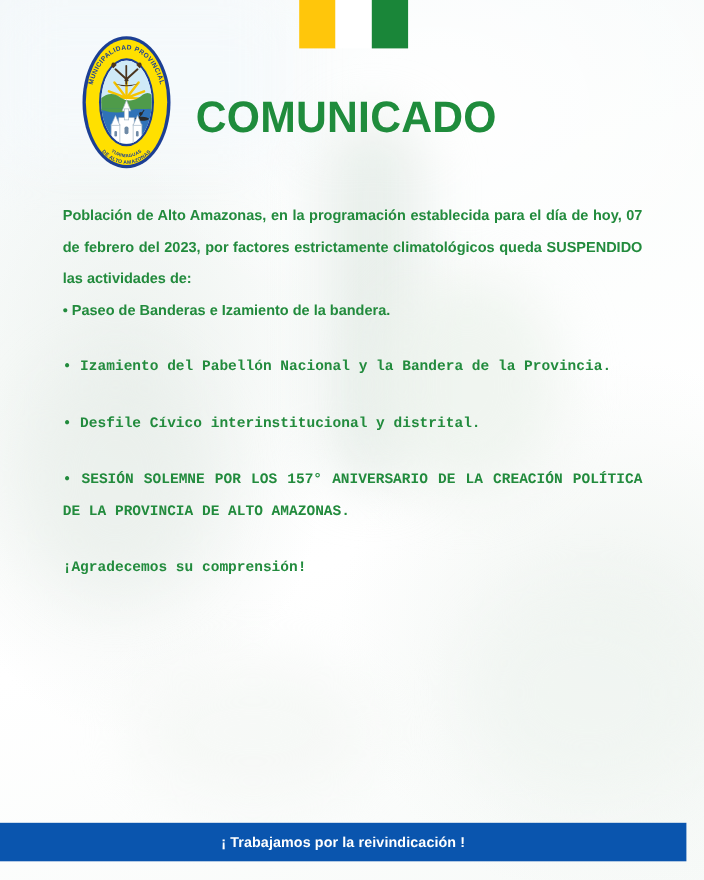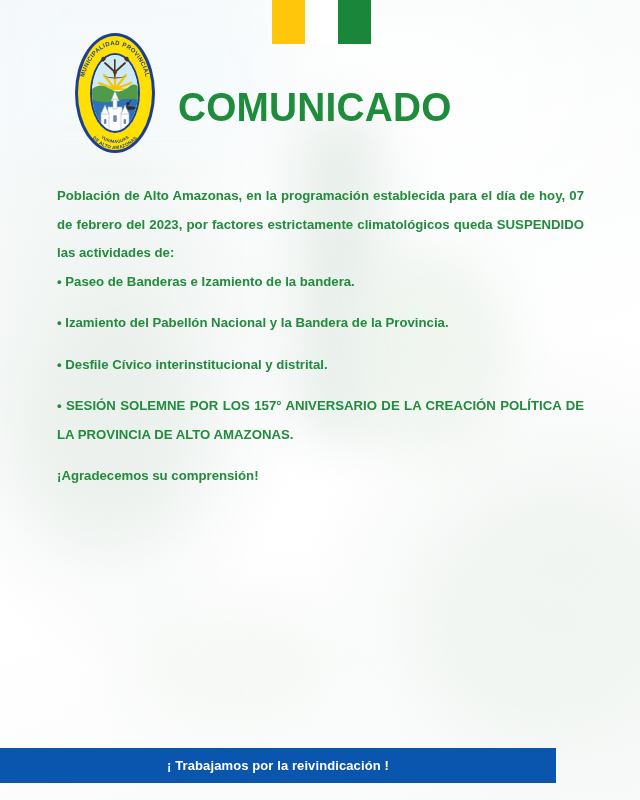--- a/index.html
+++ b/index.html
@@ -88,39 +88,39 @@
     color: #228b3d;
     font-size: 13.2px;
     font-weight: bold;
     line-height: 28.5px;
   }
   #body-copy p {
     margin: 0;
   }
   #body-copy p.just { text-align: justify; text-justify: inter-word; }
   #body-copy p.gap   { }
-  #body-copy p.gap-s { margin-top: 13px; }
+  #body-copy p.gap-s { margin-top: 23px; font-family: Liberation Mono, monospace; }
 
   
   #datestamp {
     position: absolute;
     right: 57px;
     top: 707px;
     color: #228b3d;
     font-size: 13.2px;
     font-weight: bold;
     text-align: right;
   }
 
   
   #footer-bar {
     position: absolute;
     left: 0;
     top: 748px;
-    width: 556px;
+    width: 624px;
     height: 35px;
     background: #0a55ae;
     display: flex;
     align-items: center;
     justify-content: center;
   }
   #footer-bar .slogan {
     color: #ffffff;
     font-size: 13px;
     font-weight: bold;

